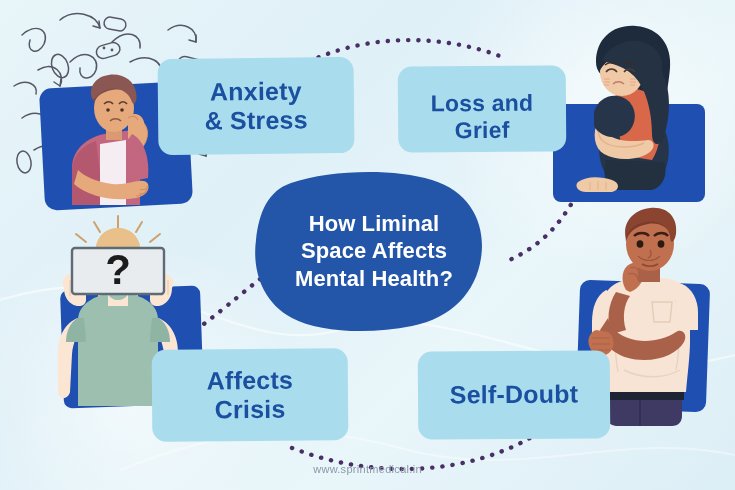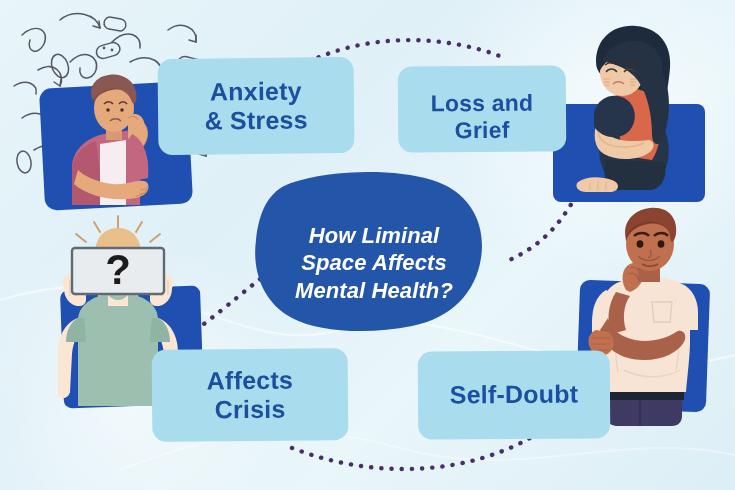--- a/index.html
+++ b/index.html
@@ -36,22 +36,22 @@
     line-height: 1.18;
     letter-spacing: .2px;
   }
   #card-anxiety  { left:158px; top:58px;  width:196px; height:96px;  font-size:25px; transform: rotate(-0.6deg); }
   #card-loss     { left:398px; top:66px;  width:168px; height:86px;  font-size:23px; transform: rotate(-0.4deg); }
   #card-identity { left:152px; top:349px; width:196px; height:92px;  font-size:25px; transform: rotate(-0.5deg); }
   #card-doubt    { left:418px; top:351px; width:192px; height:88px;  font-size:25px; transform: rotate(-0.4deg); }
 
   
   #center-blob {
-    position: absolute; left: 268px; top: 184px;
-    width: 212px; height: 158px; font-style: italic;
+    position: absolute; left: 268px; top: 172px;
+    width: 212px; height: 158px;
   }
   #center-blob .blob-text {
     position: absolute; left: 0; top: 0; width: 212px; height: 158px;
     display: flex; align-items: center; justify-content: center;
     color: #ffffff; font-weight: bold; font-size: 22px;
     line-height: 1.24; text-align: center; letter-spacing: .1px;
   }
   
   #footer-url {
     position: absolute; left: 0; right: 0; bottom: 15px;
@@ -344,14 +344,15 @@
   <div class="card" id="card-doubt">
     <span style="white-space: pre-line;">Self-Doubt</span>
   </div>
 
   <div id="center-blob">
     <div class="blob-text" style="white-space: pre-line;">How Liminal
 Space Affects
 Mental Health?</div>
   </div>
 
+  <div id="footer-url">www.sprintmedical.in</div>
 
 </div>
 
 </body></html>

